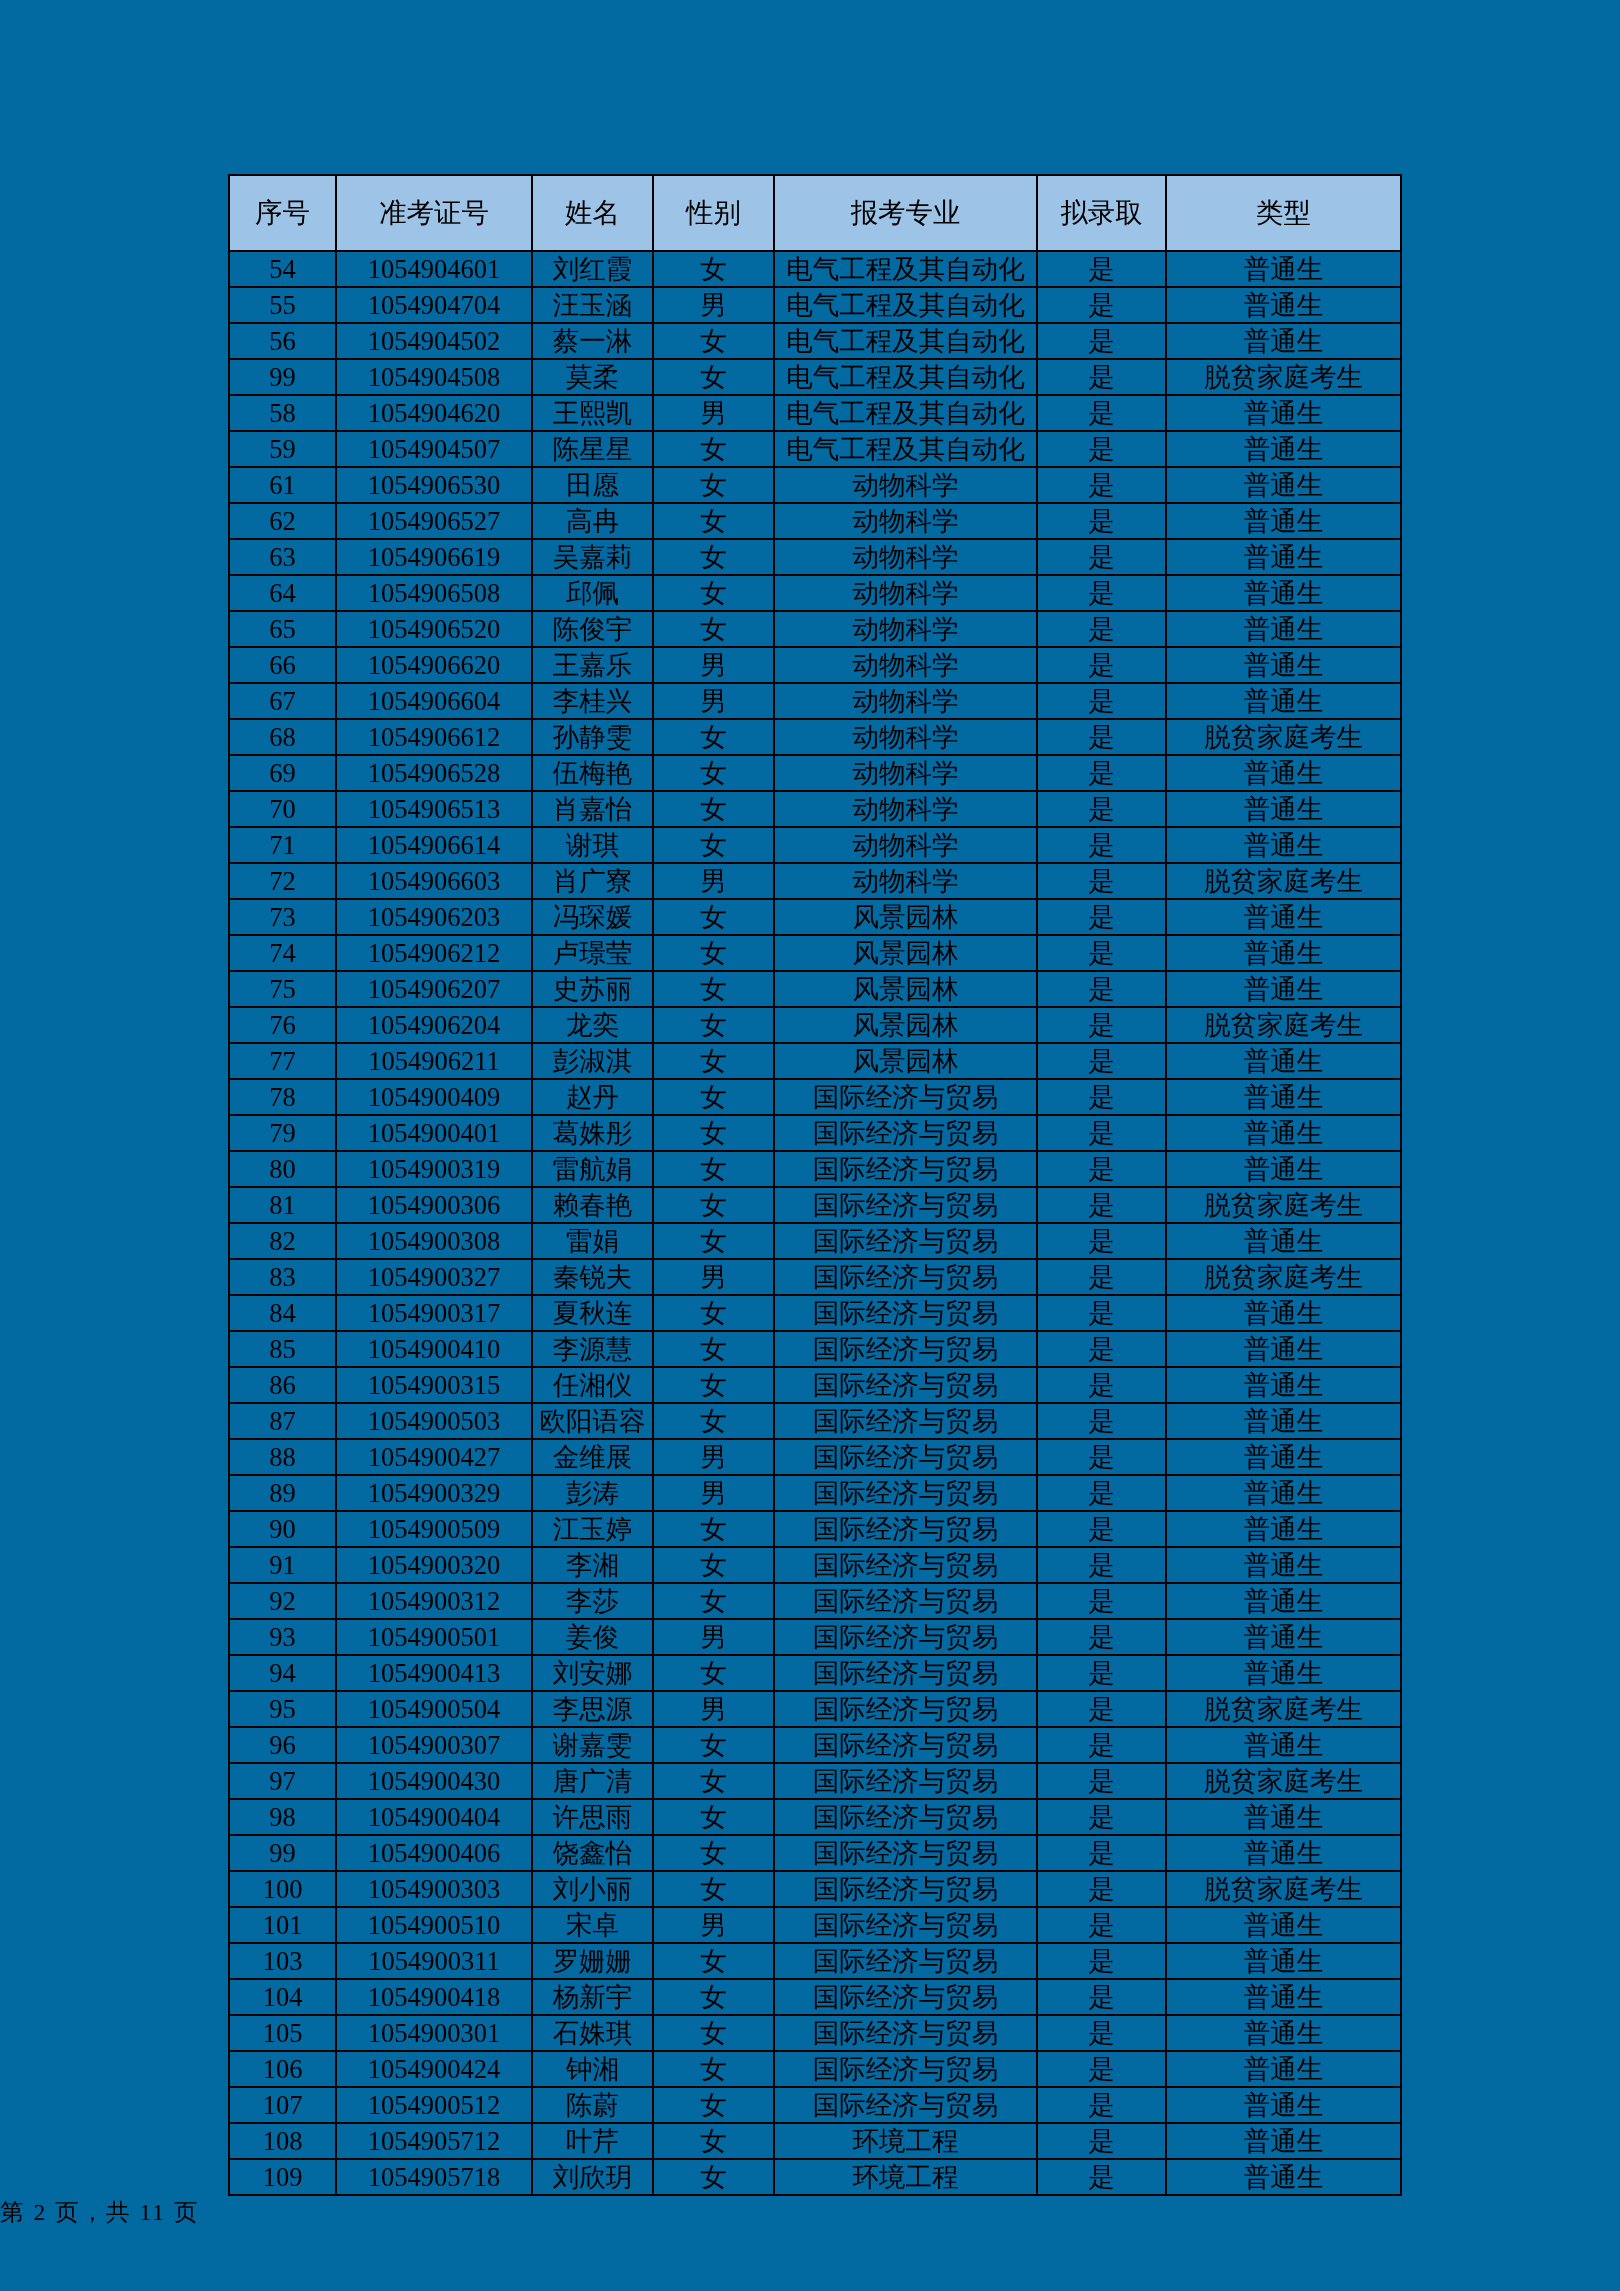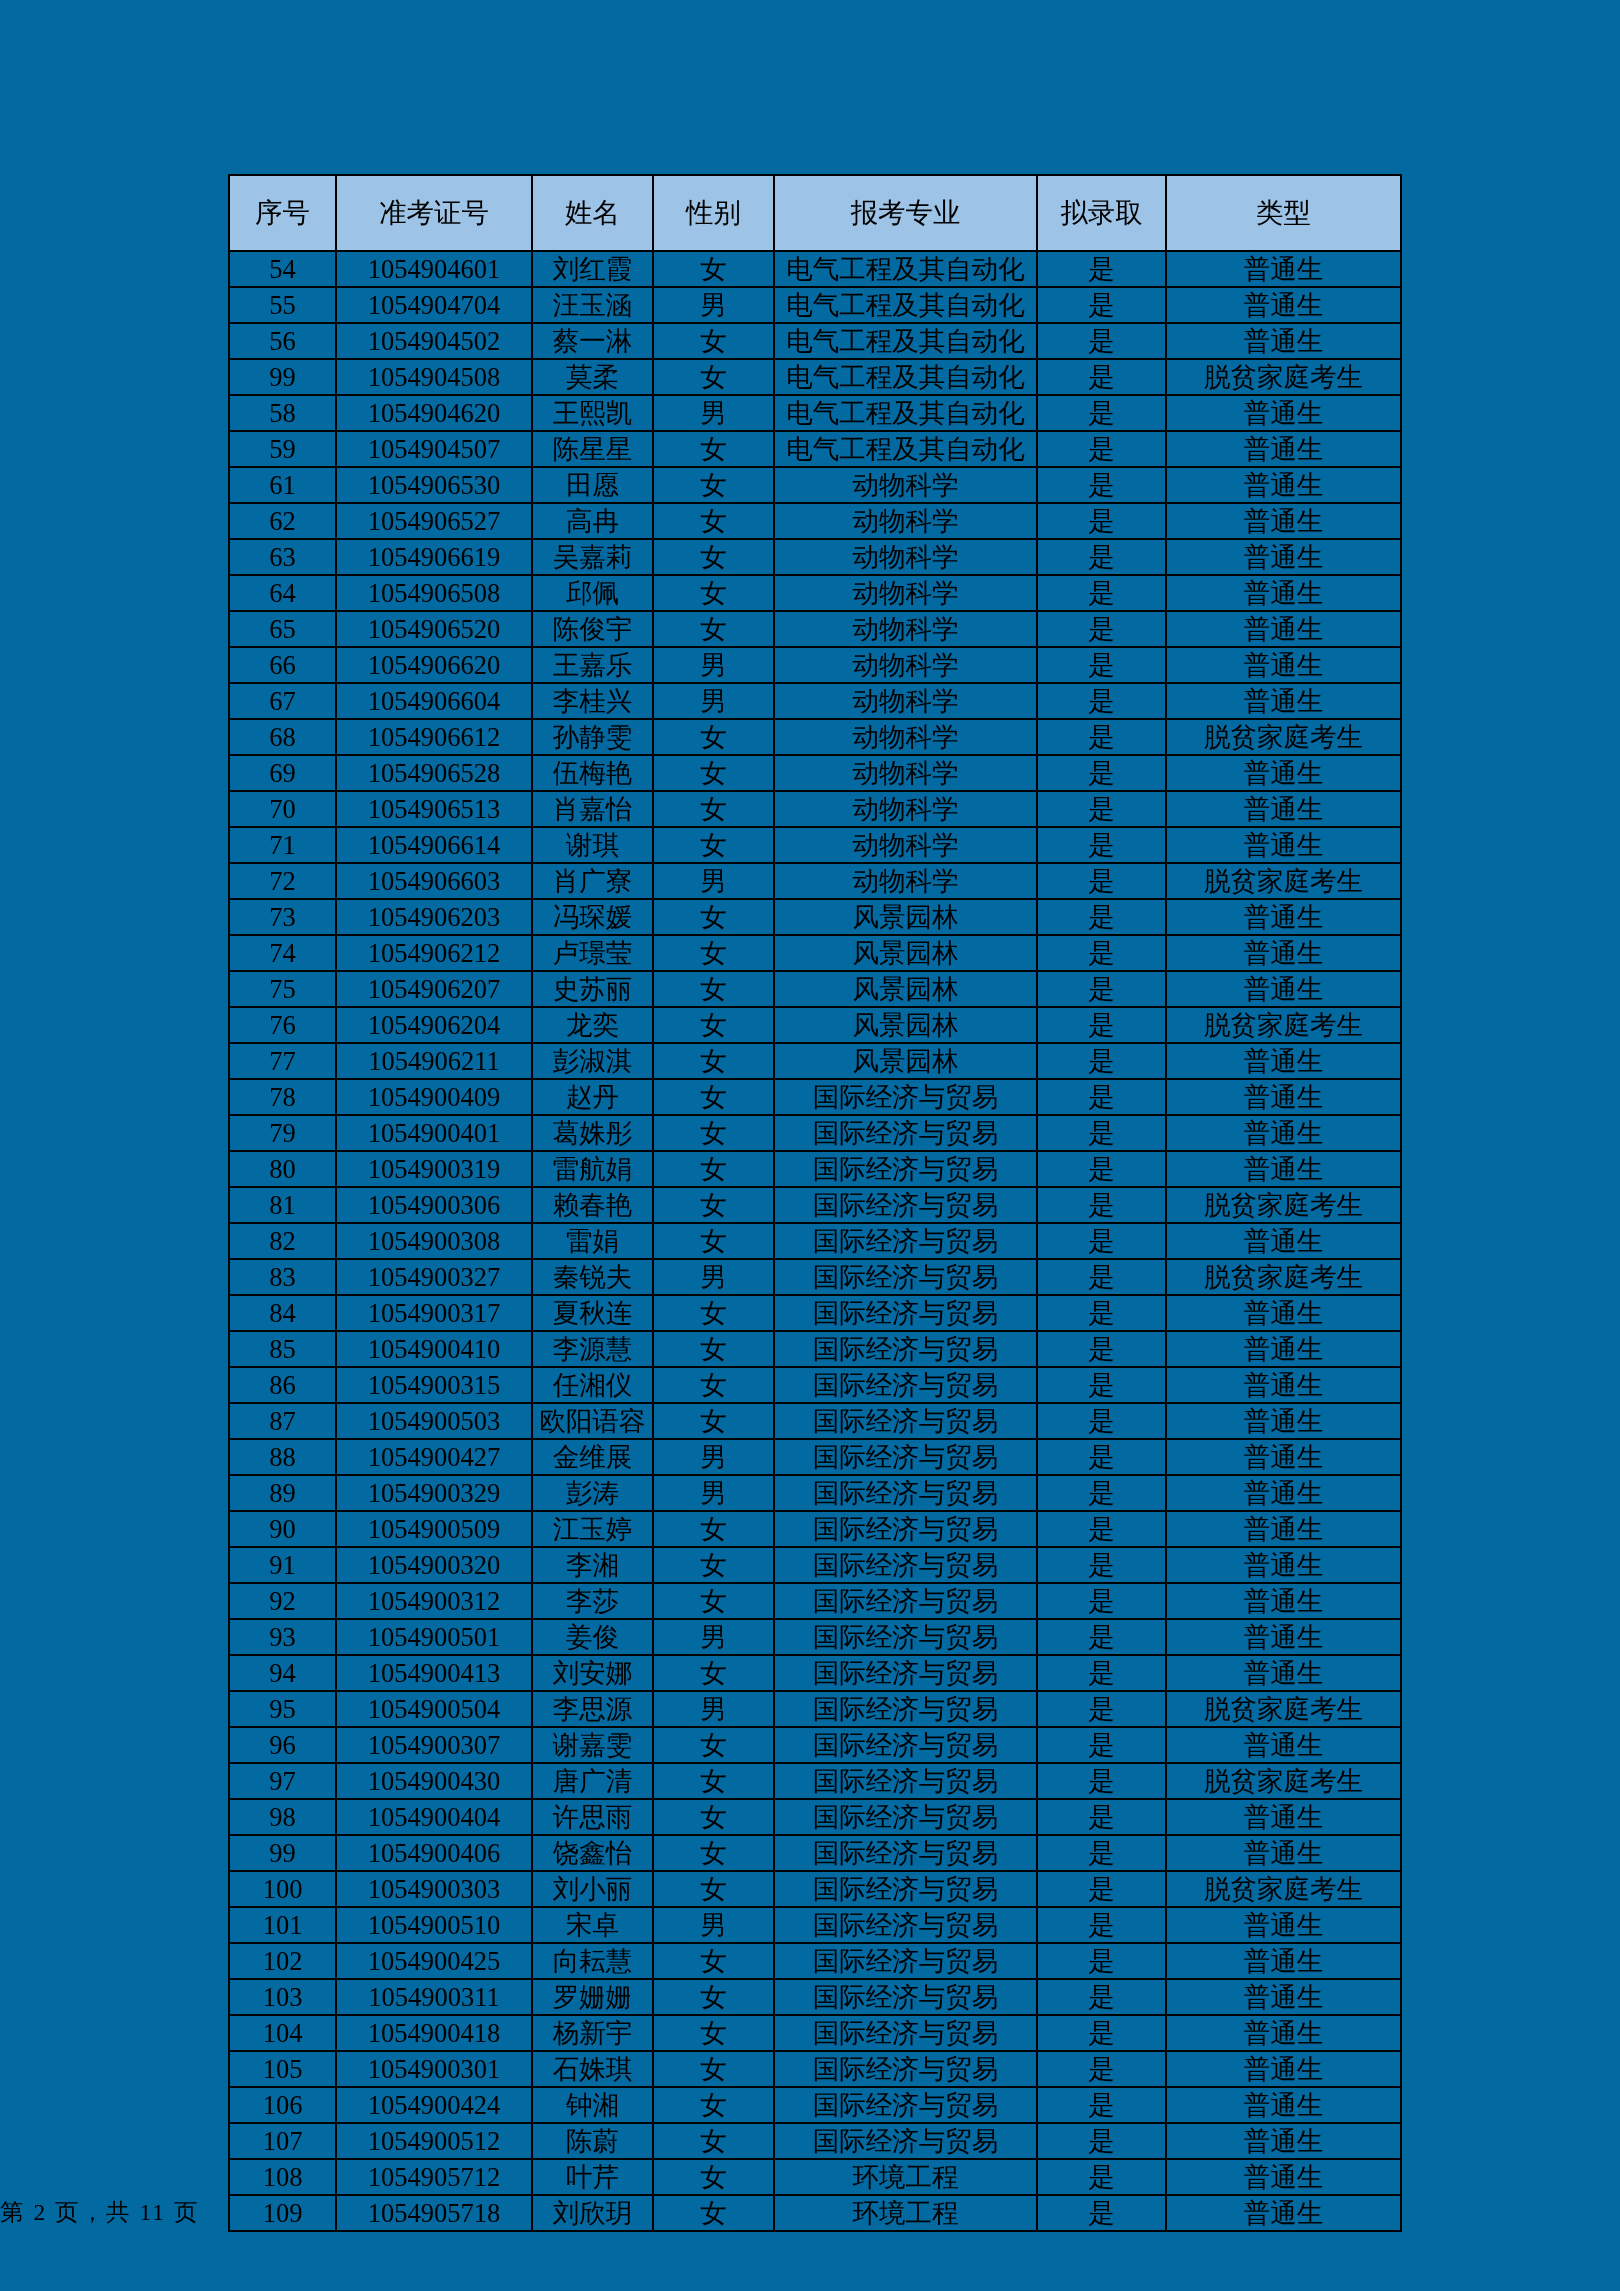--- a/index.html
+++ b/index.html
@@ -496,29 +496,20 @@
         <tr>
       <td>101</td>
       <td>1054900510</td>
       <td>宋卓</td>
       <td>男</td>
       <td>国际经济与贸易</td>
       <td>是</td>
       <td>普通生</td>
     </tr>
         <tr>
-      <td>102</td>
-      <td>1054900425</td>
-      <td>向耘慧</td>
-      <td>女</td>
-      <td>国际经济与贸易</td>
-      <td>是</td>
-      <td>普通生</td>
-    </tr>
-        <tr>
       <td>103</td>
       <td>1054900311</td>
       <td>罗姗姗</td>
       <td>女</td>
       <td>国际经济与贸易</td>
       <td>是</td>
       <td>普通生</td>
     </tr>
         <tr>
       <td>104</td>

